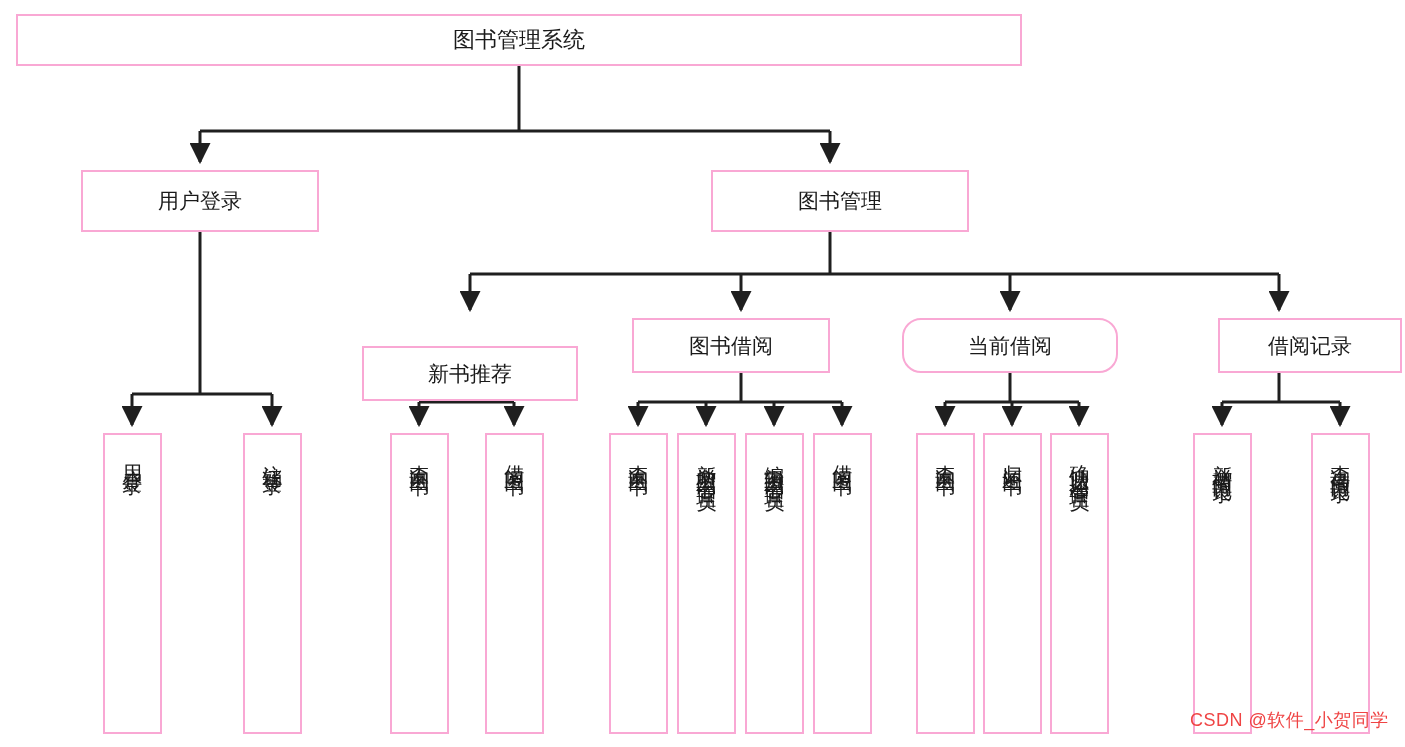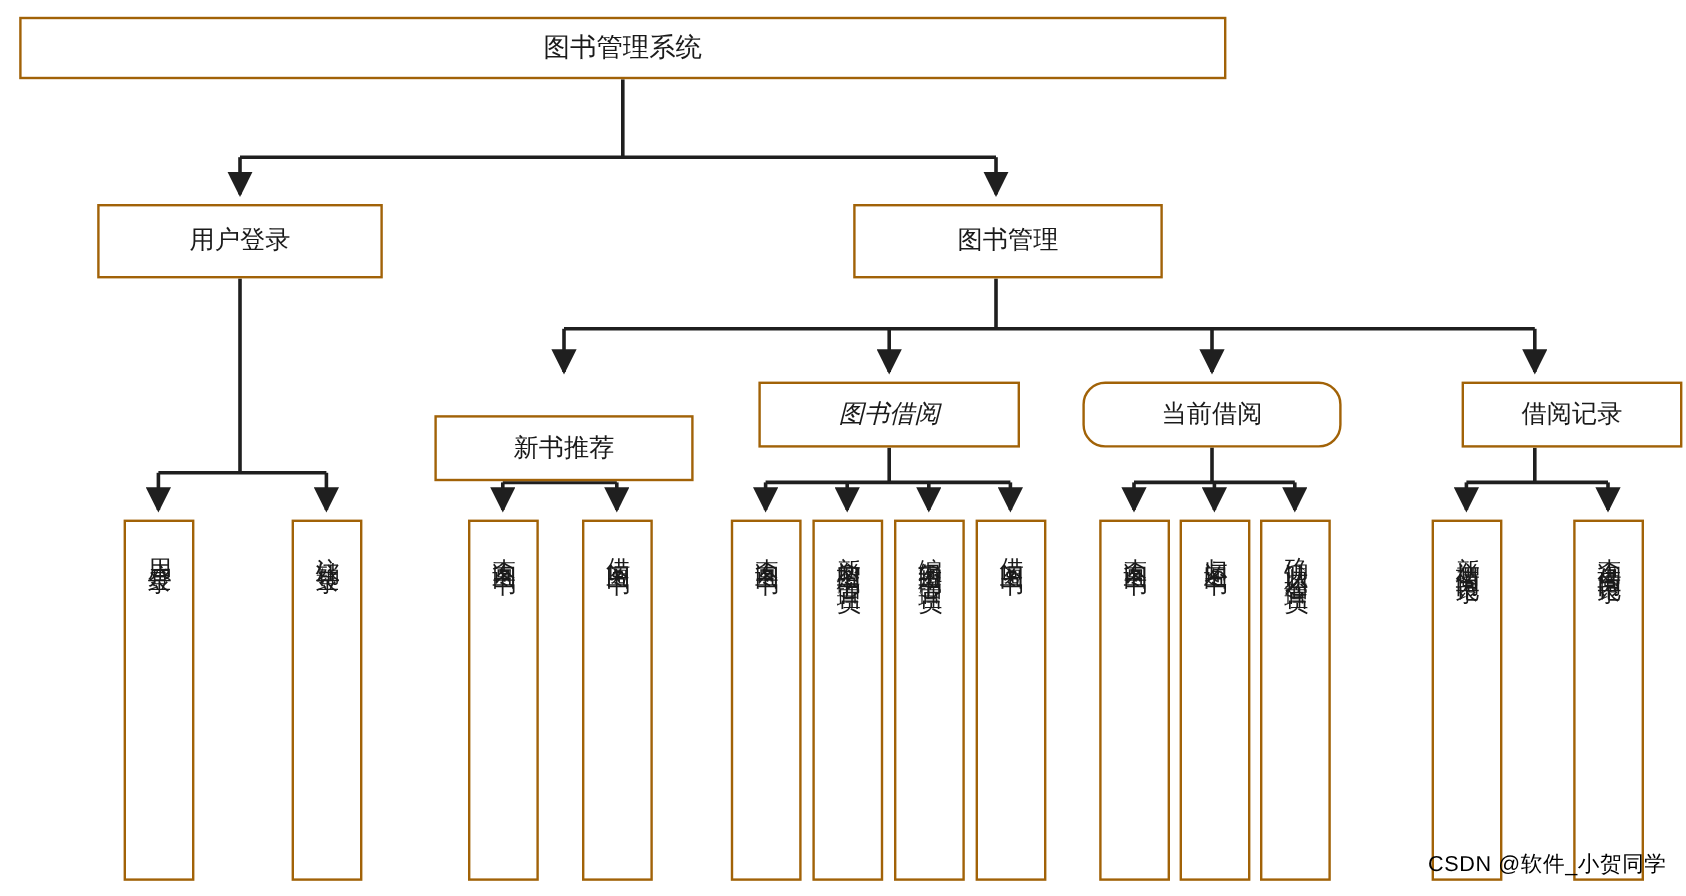--- a/index.html
+++ b/index.html
@@ -21,21 +21,21 @@
     position: absolute;
     left: 0;
     top: 0;
     width: 1405px;
     height: 747px;
   }
   .node {
     position: absolute;
     box-sizing: border-box;
     background: #ffffff;
-    border: 2px solid #a16207;
+    border: 2px solid #f9a8d4;
     display: flex;
     align-items: center;
     justify-content: center;
     overflow: hidden;
   }
   .node-label {
     color: #1a1a1a;
     line-height: 1.12;
     white-space: nowrap;
     text-align: center;
@@ -55,21 +55,21 @@
     text-orientation: upright;
     font-size: 20px;
     letter-spacing: 4px;
     white-space: nowrap;
   }
   .watermark {
     position: absolute;
     left: 1190px;
     top: 708px;
     font-size: 18px;
-    color: #000000;
+    color: #ef4444;
     white-space: nowrap;
     letter-spacing: 0.5px;
   }
 </style>
 </head>
 <body>
 
 <div id="canvas">
 
   <svg id="edges" viewBox="0 0 1405 747" xmlns="http://www.w3.org/2000/svg">
@@ -131,21 +131,21 @@
   </div>
 
   <div class="node horiz" style="left:711px; top:170px; width:258px; height:62px;">
     <span class="node-label">图书管理</span>
   </div>
 
   <div class="node horiz" style="left:362px; top:318px; width:216px; height:55px;margin-top:28px;">
     <span class="node-label">新书推荐</span>
   </div>
 
-  <div class="node horiz" style="left:632px; top:318px; width:218px; height:55px;font-style:italic;">
+  <div class="node horiz" style="left:632px; top:318px; width:198px; height:55px;">
     <span class="node-label">图书借阅</span>
   </div>
 
   <div class="node horiz" style="left:902px; top:318px; width:216px; height:55px;border-radius:19px;">
     <span class="node-label">当前借阅</span>
   </div>
 
   <div class="node horiz" style="left:1170px; top:318px; width:184px; height:55px;margin-left:48px;">
     <span class="node-label">借阅记录</span>
   </div>

